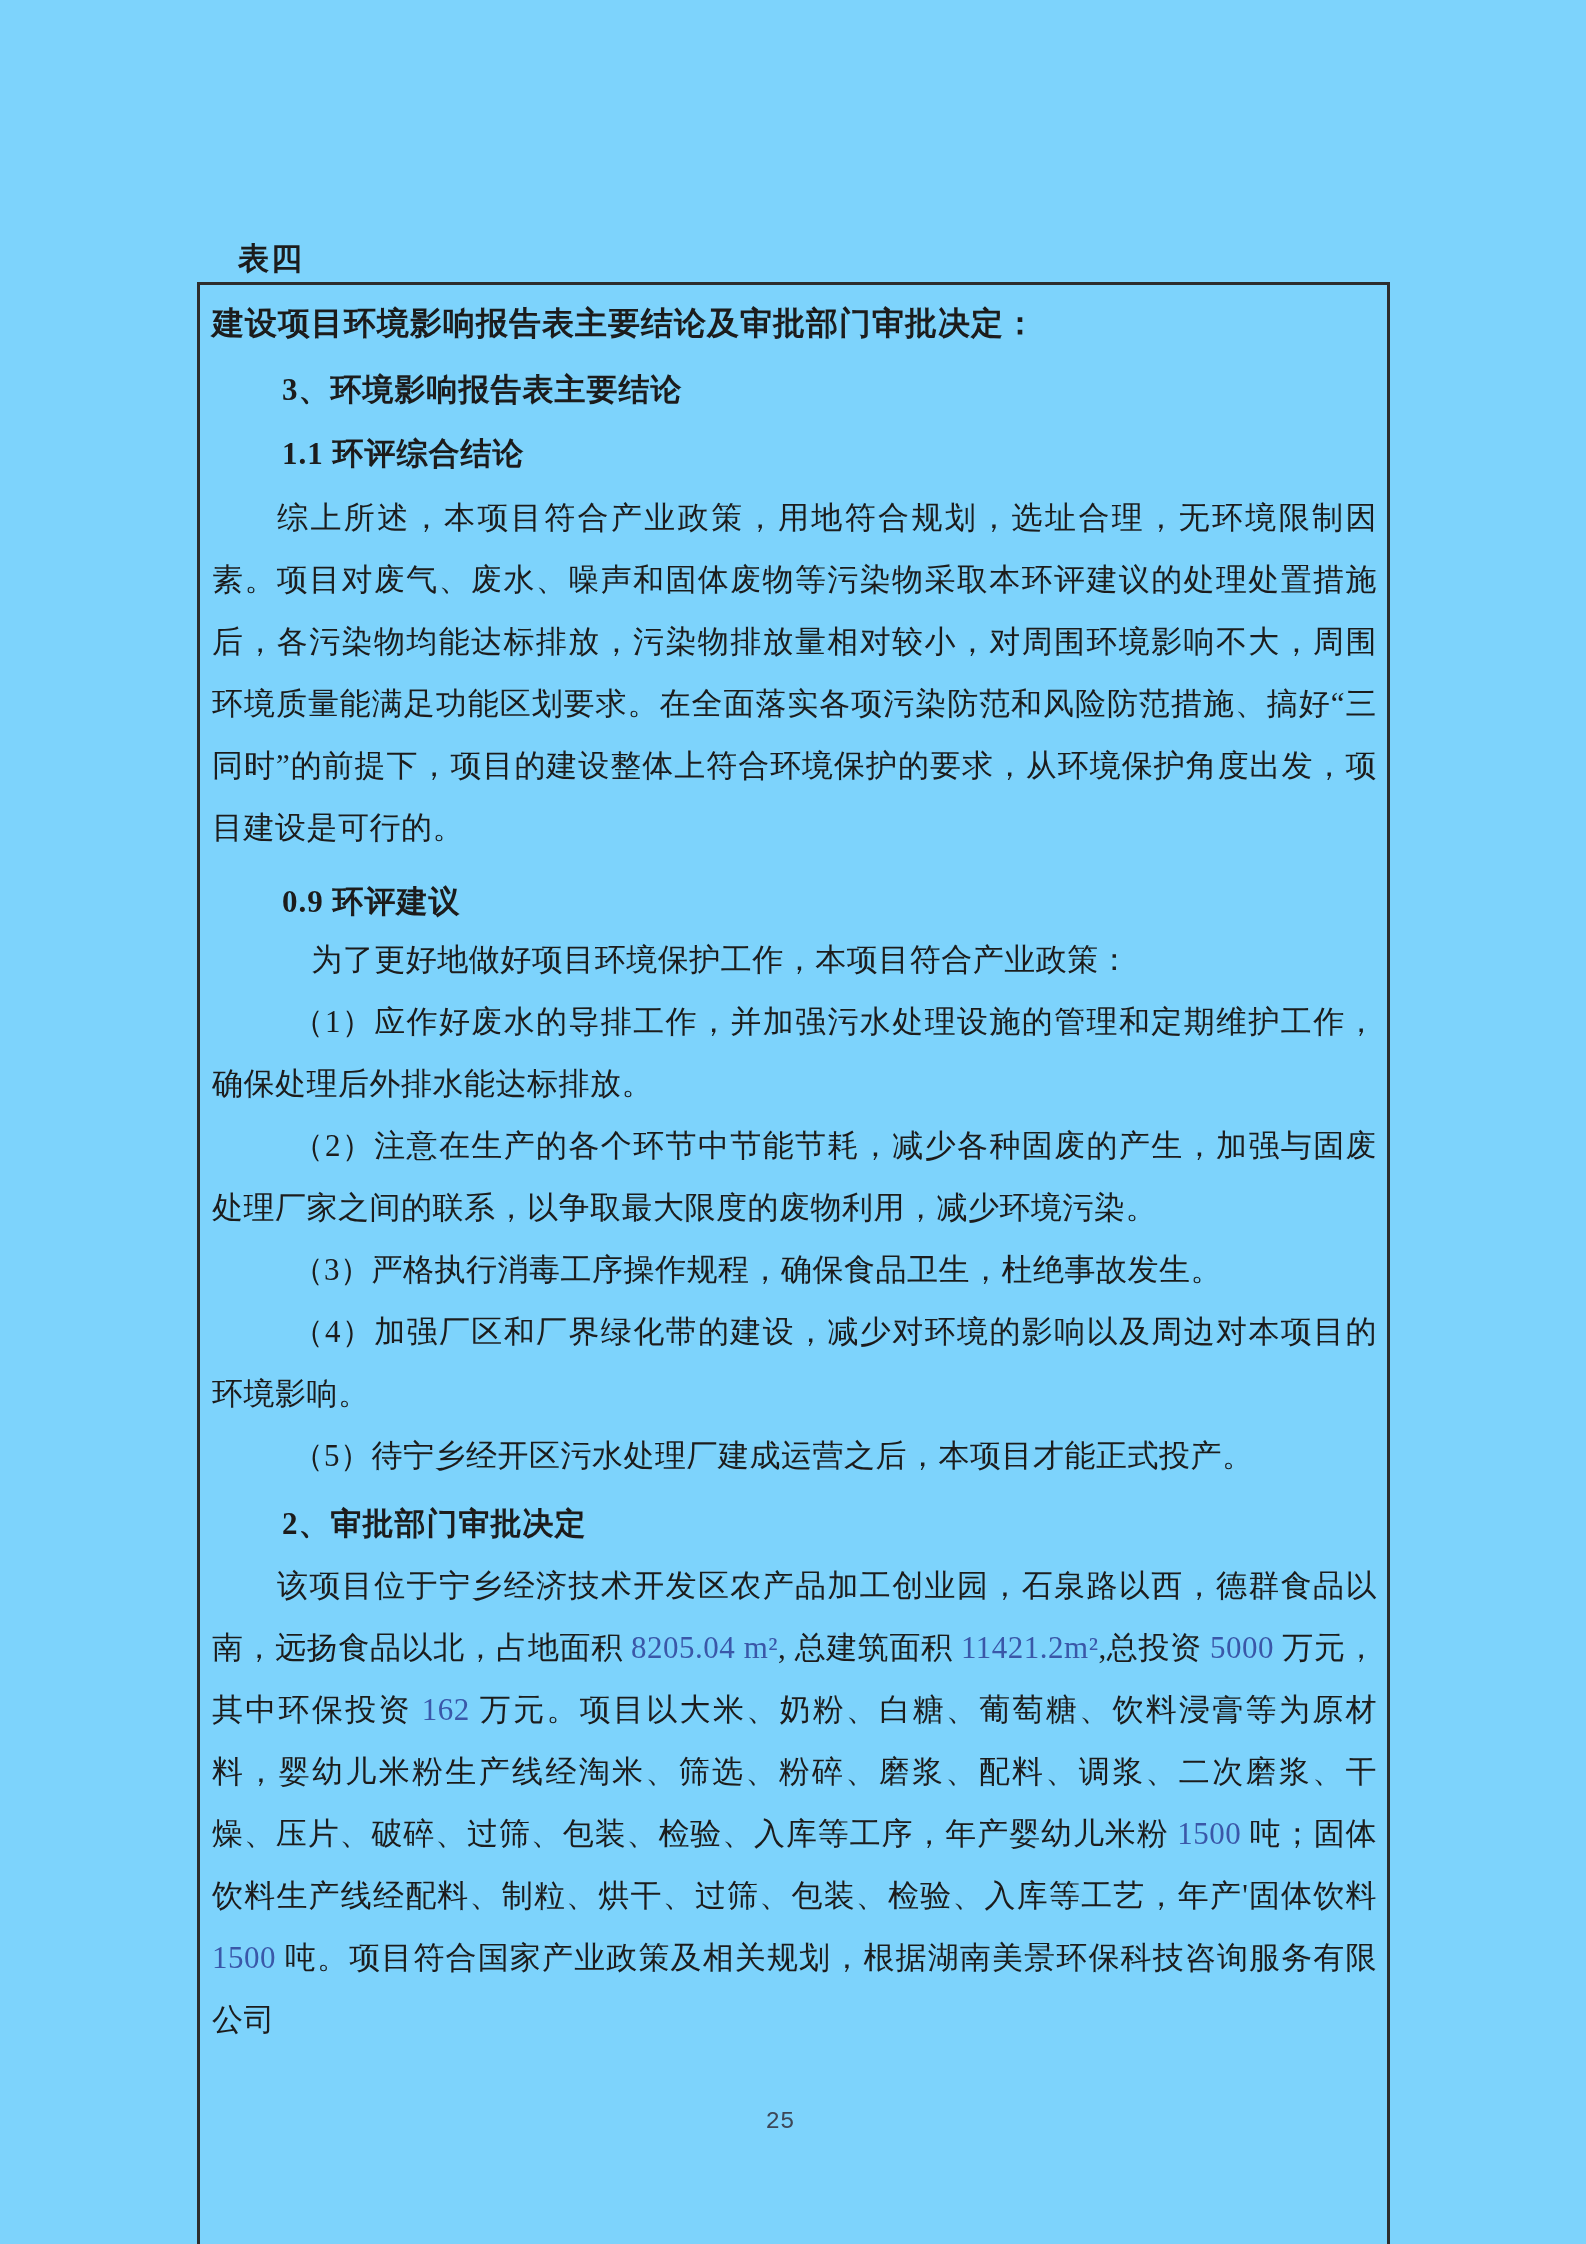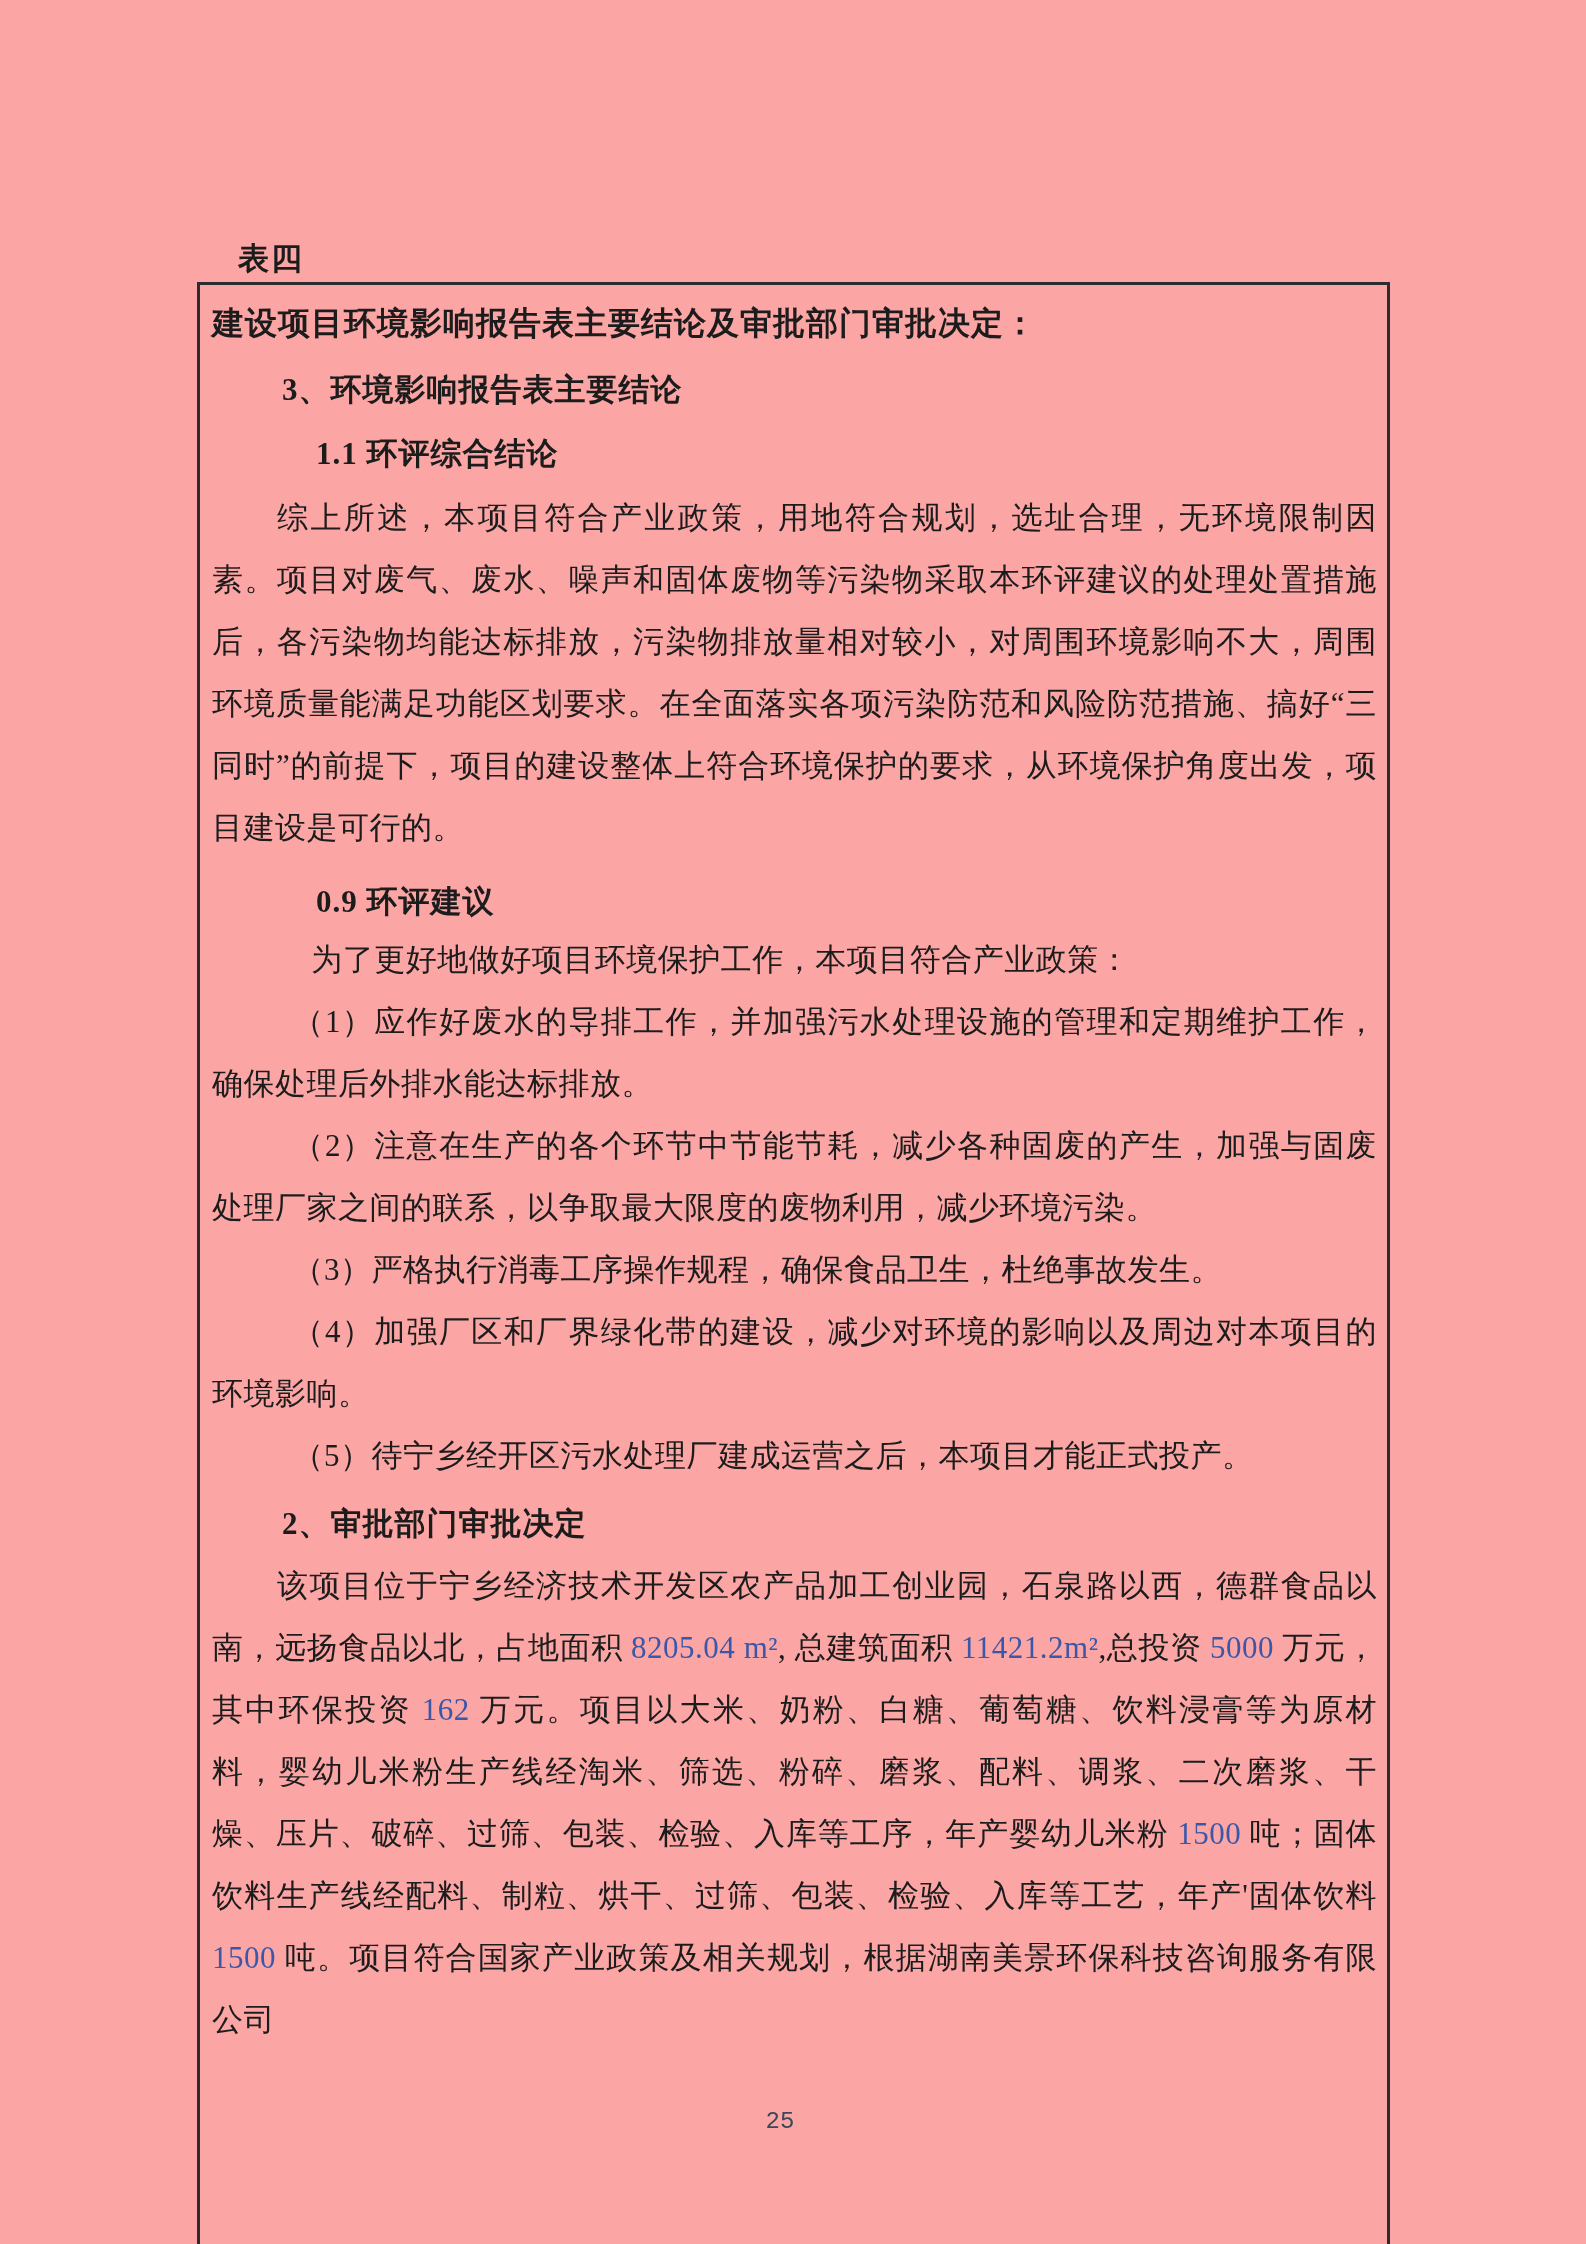--- a/index.html
+++ b/index.html
@@ -1,21 +1,21 @@
 <!DOCTYPE html>
 <html><head>
 <meta charset="utf-8">
 <style>
   html, body { margin: 0; padding: 0; background: #e9e9e9; }
   .page {
     position: relative;
     width: 1586px;
     height: 2244px;
     margin: 0 auto;
-    background: #fca5a5;
+    background: #7dd3fc;
     font-family: "Liberation Serif", "DejaVu Serif", serif;
     color: #1c1c1c;
   }
   .table-label {
     position: absolute;
     left: 238px;
     top: 238px;
     font-size: 31px;
     font-weight: bold;
     letter-spacing: 2px;
@@ -39,21 +39,21 @@
     letter-spacing: 1px;
   }
   .h-num {
     margin: 22px 0 0 70px;
     font-size: 31px;
     font-weight: bold;
     line-height: 42px;
     letter-spacing: 1px;
   }
   .h-sub {
-    margin: 22px 0 0 104px;
+    margin: 22px 0 0 70px;
     font-size: 31px;
     font-weight: bold;
     line-height: 42px;
     letter-spacing: 1px;
   }
   .para {
     margin: 12px 0 0 0;
     font-size: 31px;
     line-height: 62px;
     text-align: justify;

